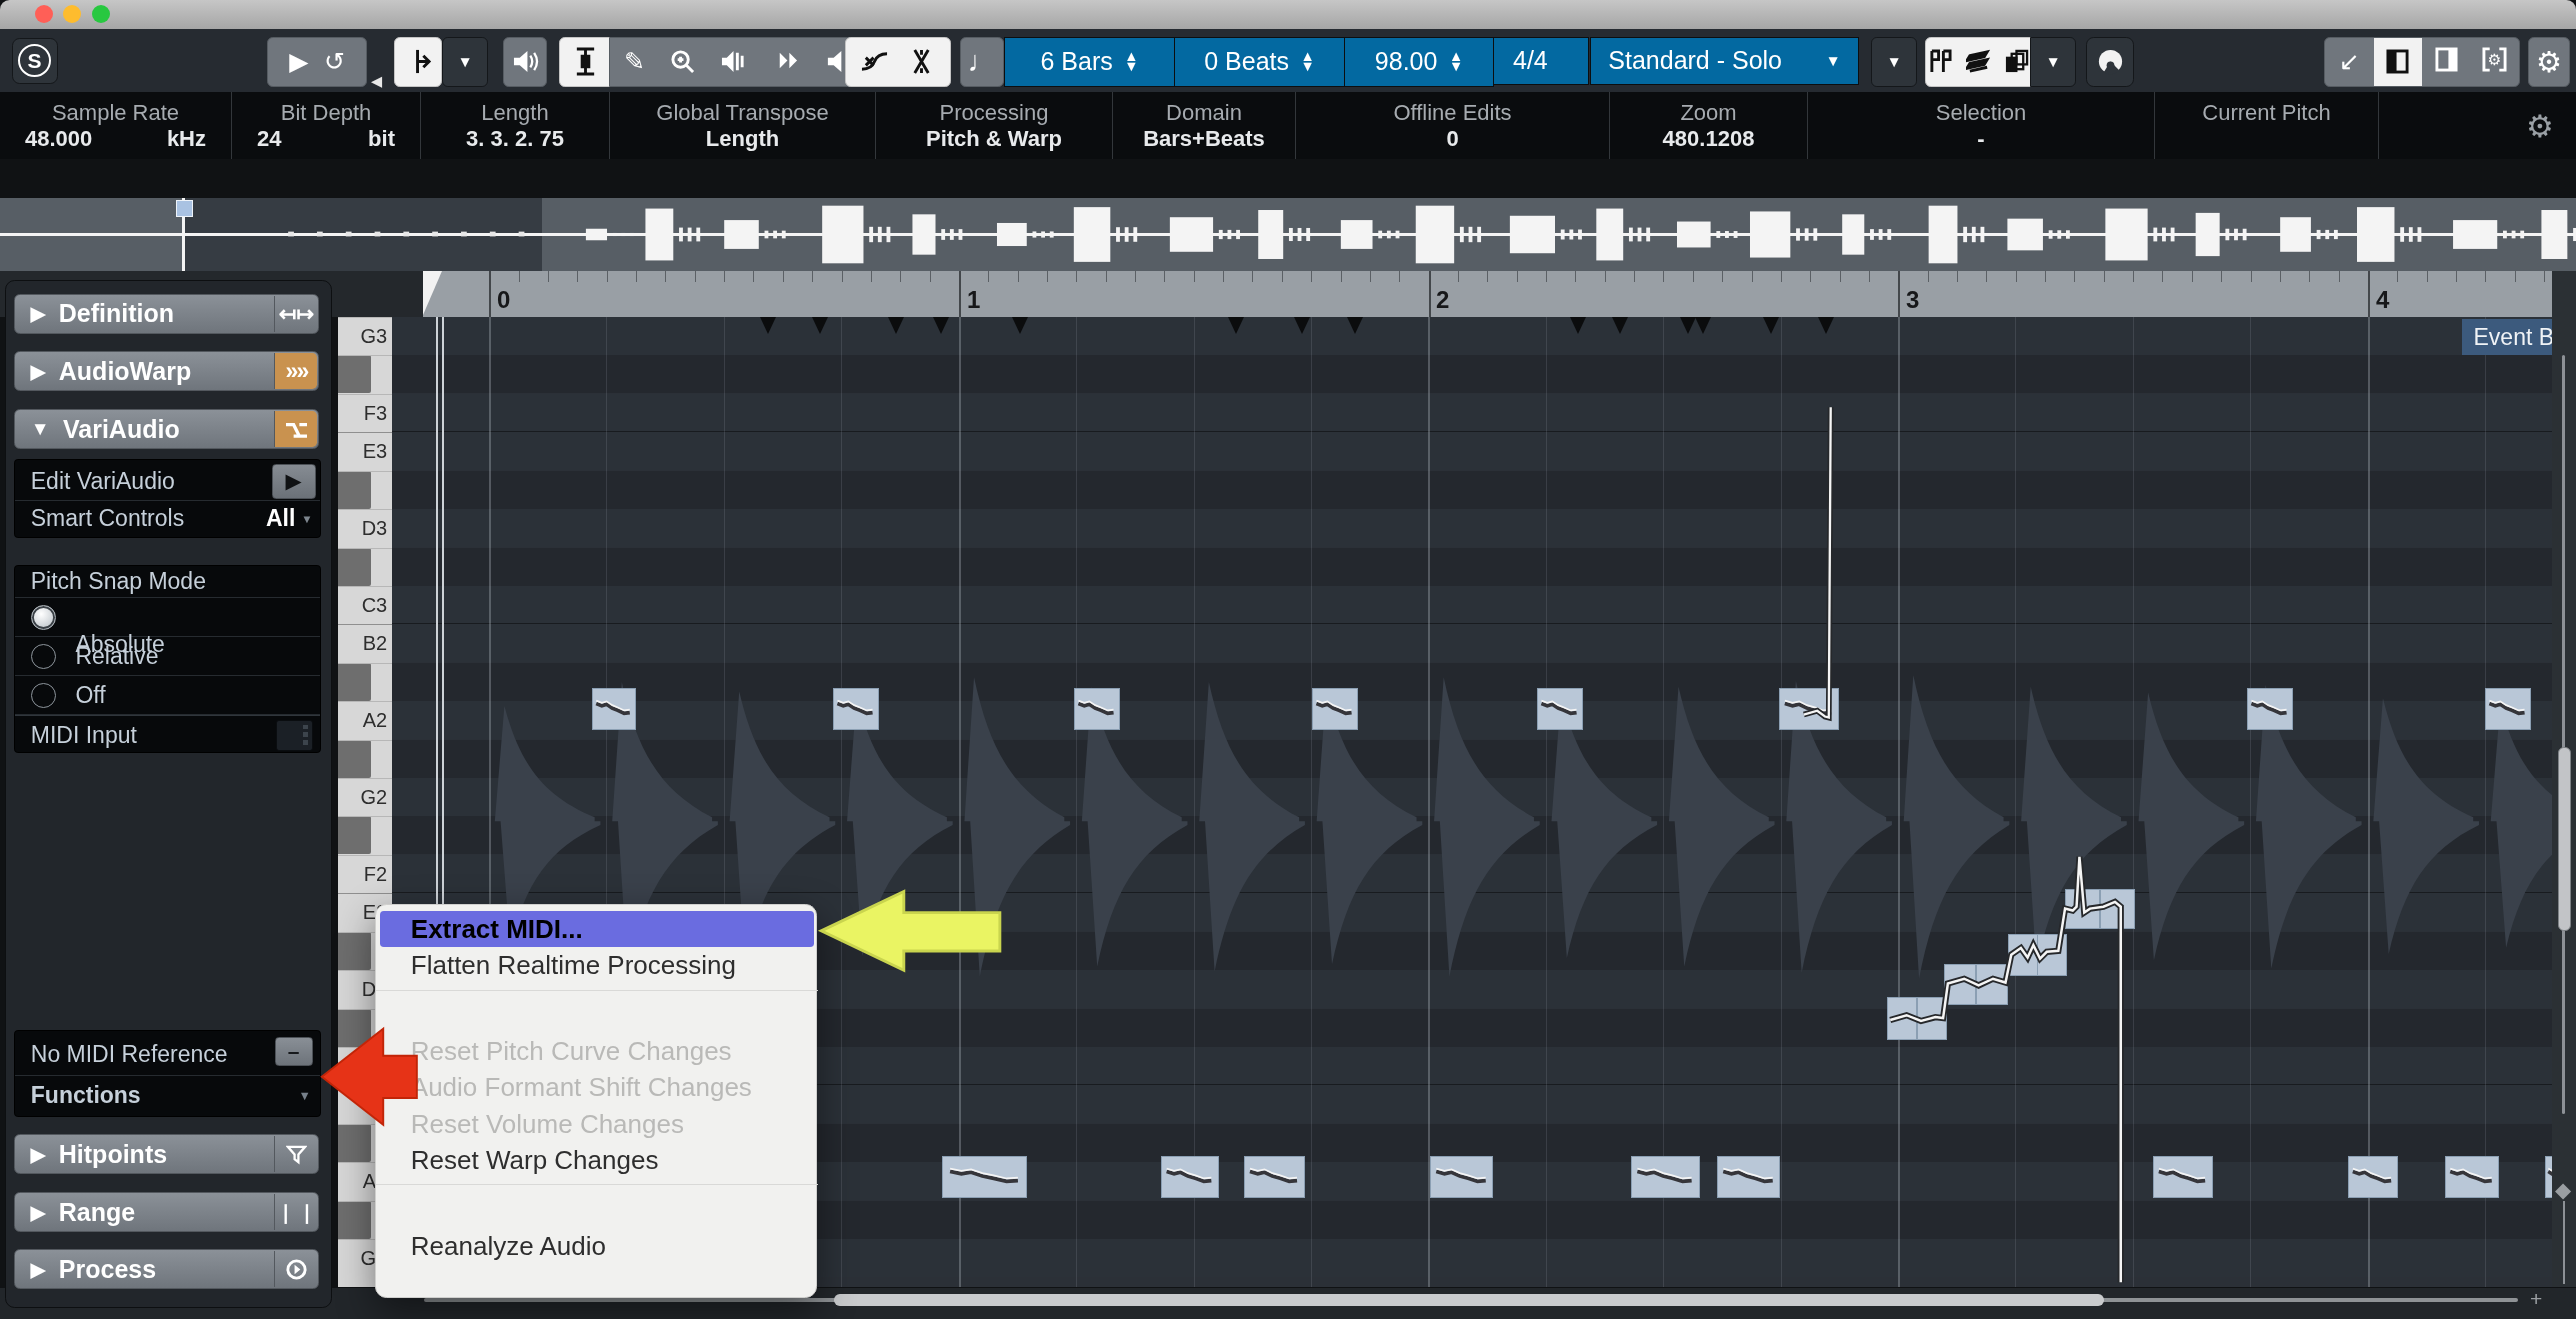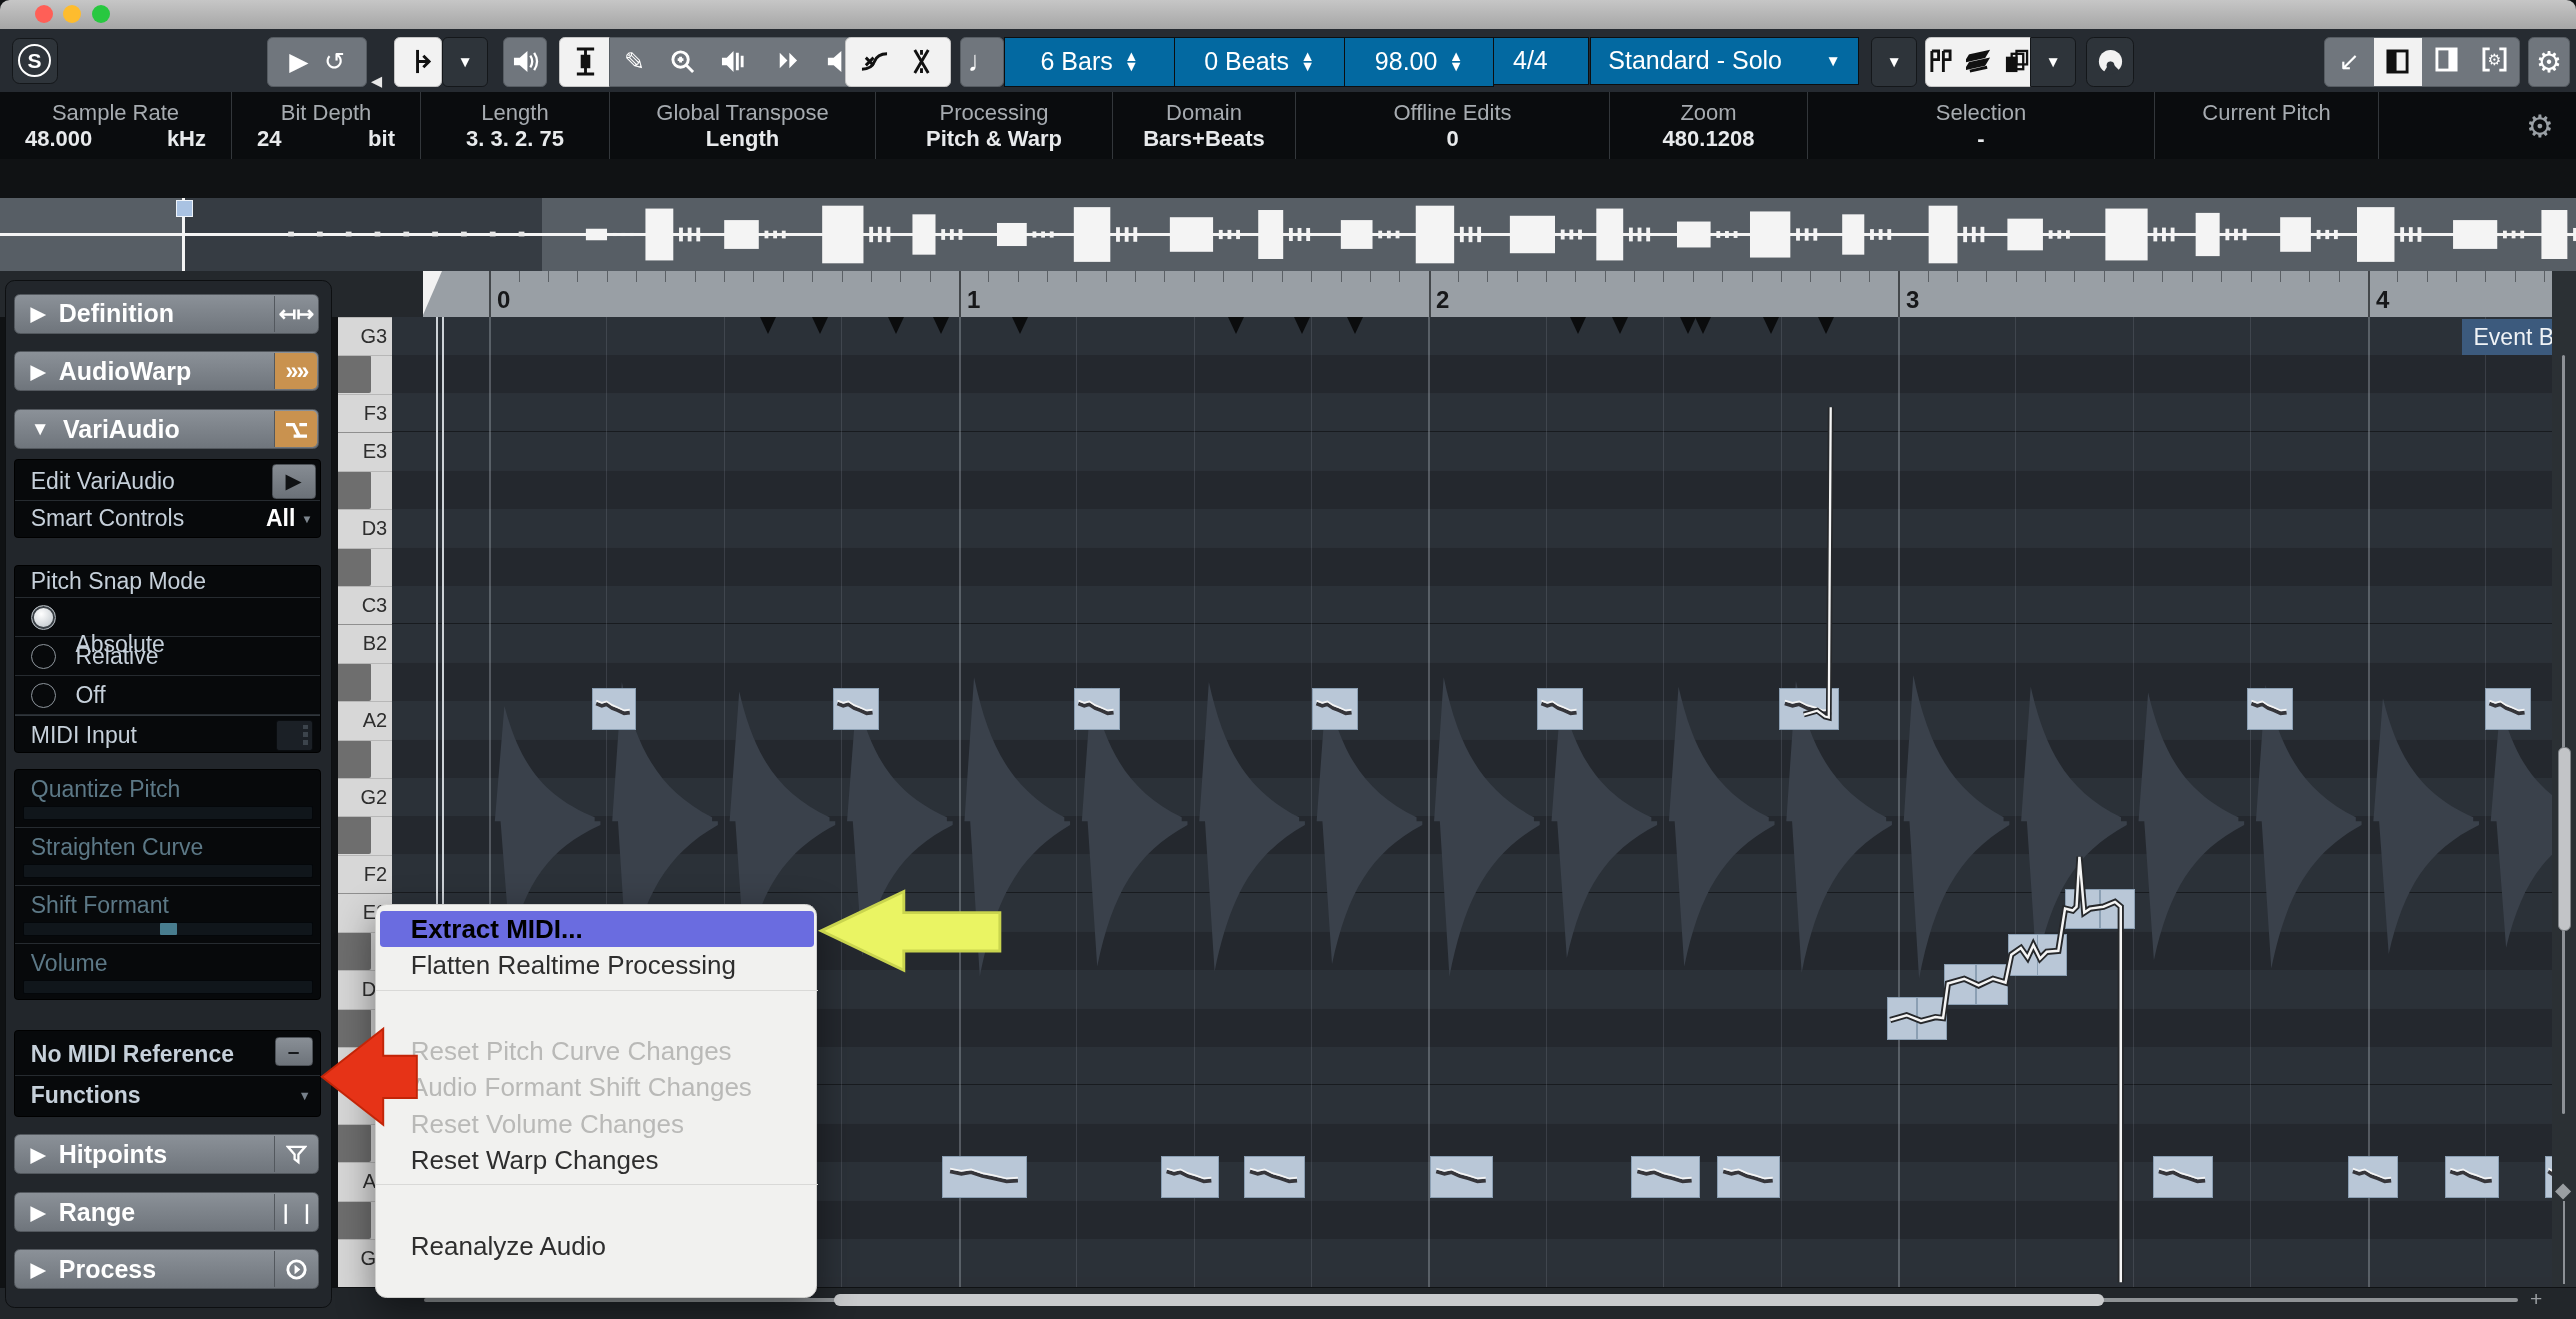--- a/index.html
+++ b/index.html
@@ -860,50 +860,24 @@
       <div class="brow" style="height:38px;border-bottom:none;border-top:1.9px solid #30363c;">
         <span class="blabel abs" style="left:15.4px;top:5.8px;">MIDI Input</span>
         <span class="abs" style="right:7.7px;top:3.8px;width:35px;height:29px;background:#1b2026;border:1px solid #0a0d10;border-radius:2.9px;">
           <span class="abs" style="right:3.8px;top:3.8px;width:4.8px;height:4.8px;background:#3c444c;"></span>
           <span class="abs" style="right:3.8px;top:11.5px;width:4.8px;height:4.8px;background:#3c444c;"></span>
           <span class="abs" style="right:3.8px;top:19px;width:4.8px;height:4.8px;background:#3c444c;"></span>
         </span>
       </div>
     </div>
 
-    <div class="bpanel" style="top:488px;height:229px;" id="sliderpanel">
-        <div class="brow" style="height:57px;">
-      <span class="dimlabel abs" style="left:15.4px;top:5.8px;">Quantize Pitch</span>
-      <span class="slider" style="top:36px;">
-        
-      </span>
-        </div>
-        <div class="brow" style="height:57px;">
-      <span class="dimlabel abs" style="left:15.4px;top:5.8px;">Straighten Curve</span>
-      <span class="slider" style="top:36px;">
-        
-      </span>
-        </div>
-        <div class="brow" style="height:57px;">
-      <span class="dimlabel abs" style="left:15.4px;top:5.8px;">Shift Formant</span>
-      <span class="slider" style="top:36px;">
-        <span class="abs" style="left:136px;top:0;width:17.3px;height:11.5px;background:#487d8f;border-radius:1px;"></span>
-      </span>
-        </div>
-        <div class="brow" style="height:56px;border-bottom:none;">
-      <span class="dimlabel abs" style="left:15.4px;top:5.8px;">Volume</span>
-      <span class="slider" style="top:36px;">
-        
-      </span>
-        </div>
-      </div>
 
     <div class="bpanel" style="top:749px;height:85px;">
       <div class="brow" style="height:44px;">
-        <span class="blabel abs" style="left:15.4px;top:9.6px;font-weight:bold;">No MIDI Reference</span>
+        <span class="blabel abs" style="left:15.4px;top:9.6px;font-weight:normal;">No MIDI Reference</span>
         <span class="abs" style="right:7.7px;top:5.8px;width:36px;height:27px;background:linear-gradient(#898f96,#6d737a);border-radius:3.8px;border:1px solid #4c5157;display:flex;align-items:center;justify-content:center;color:#17191c;font-size:21px;font-weight:bold;">–</span>
       </div>
       <div class="brow" style="height:38px;border-bottom:none;">
         <span class="blabel abs" style="left:15.4px;top:5.8px;font-weight:bold;">Functions</span>
         <span class="abs" style="right:9.6px;top:13.4px;color:#76808a;font-size:12.5px;">▼</span>
       </div>
     </div>
 
     <div class="shead" style="top:853px;">
       <span class="arr">▶</span>

